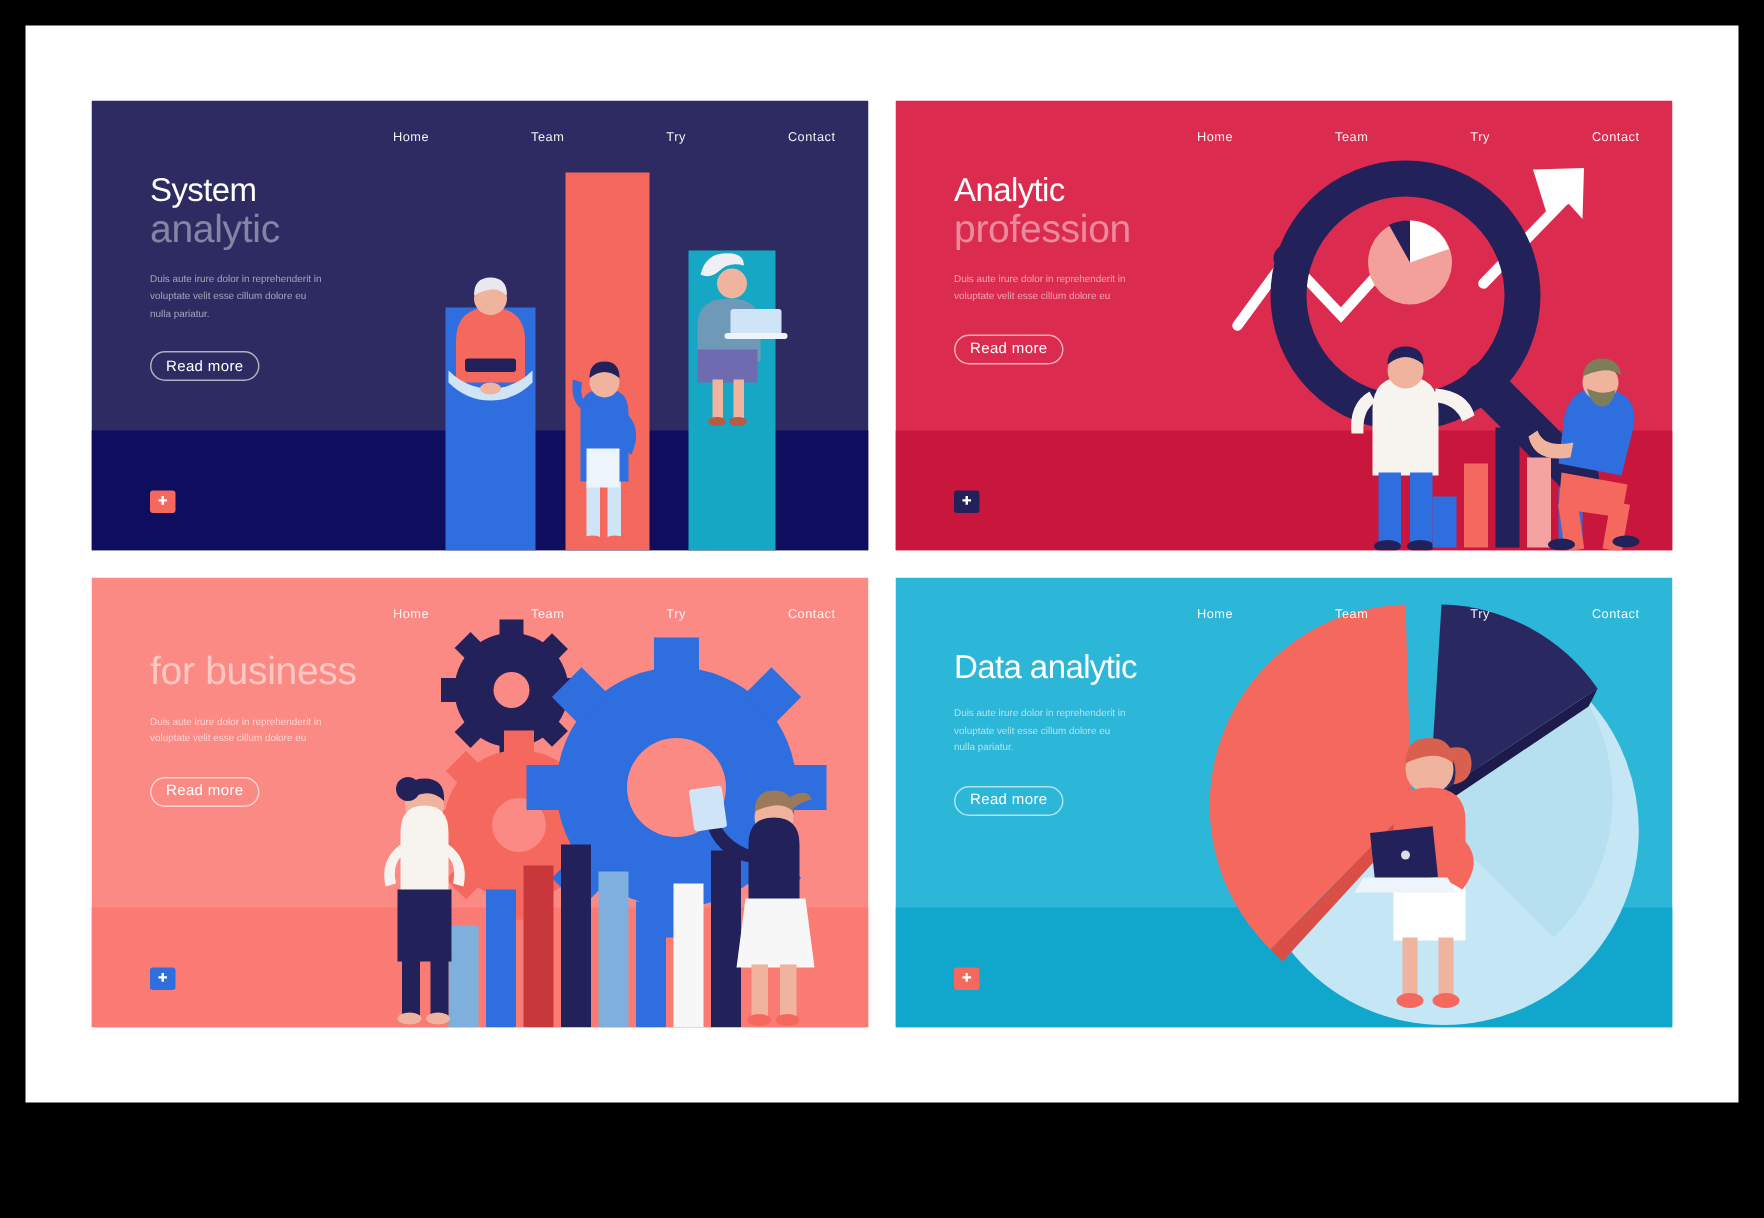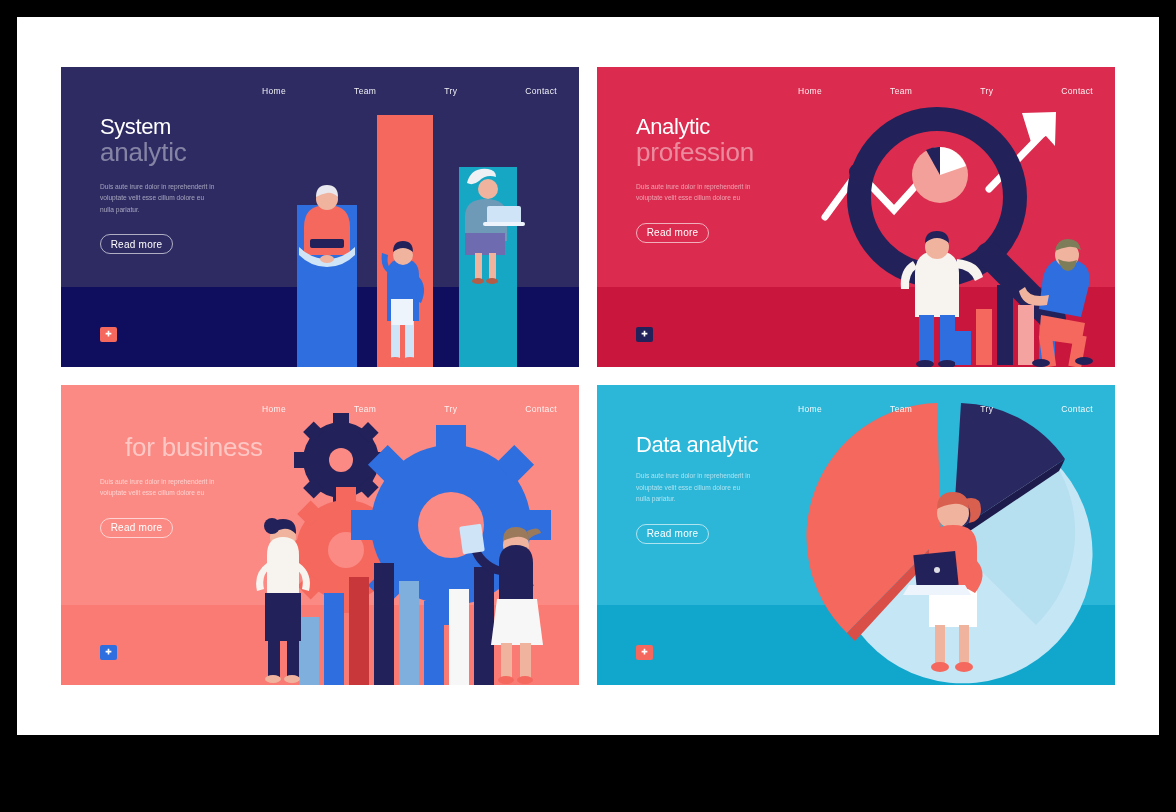--- a/index.html
+++ b/index.html
@@ -52,21 +52,21 @@
   .title-strong {
     font-size:22px; font-weight:400; color:#ffffff;
     line-height:1.06; letter-spacing:-.4px;
   }
   .title-light {
     font-size:26px; font-weight:300; line-height:1.06;
     letter-spacing:-.2px; margin-top:1px;
     color:rgba(255,255,255,.42);
   }
   .p2 .title-light { color:rgba(255,255,255,.45); }
-  .p3 .title-light { color:rgba(255,255,255,.52);margin-left:25px; }
+  .p3 .title-light { color:rgba(255,255,255,.52); }
   .p4 .title-light { color:rgba(255,255,255,.52); }
 
   .blurb {
     margin-top:14px; font-size:6.6px; line-height:1.75;
     color:rgba(255,255,255,.55); width:118px;
   }
   .p3 .blurb, .p4 .blurb { color:rgba(255,255,255,.62); }
 
   .read-more {
     margin-top:19px;

